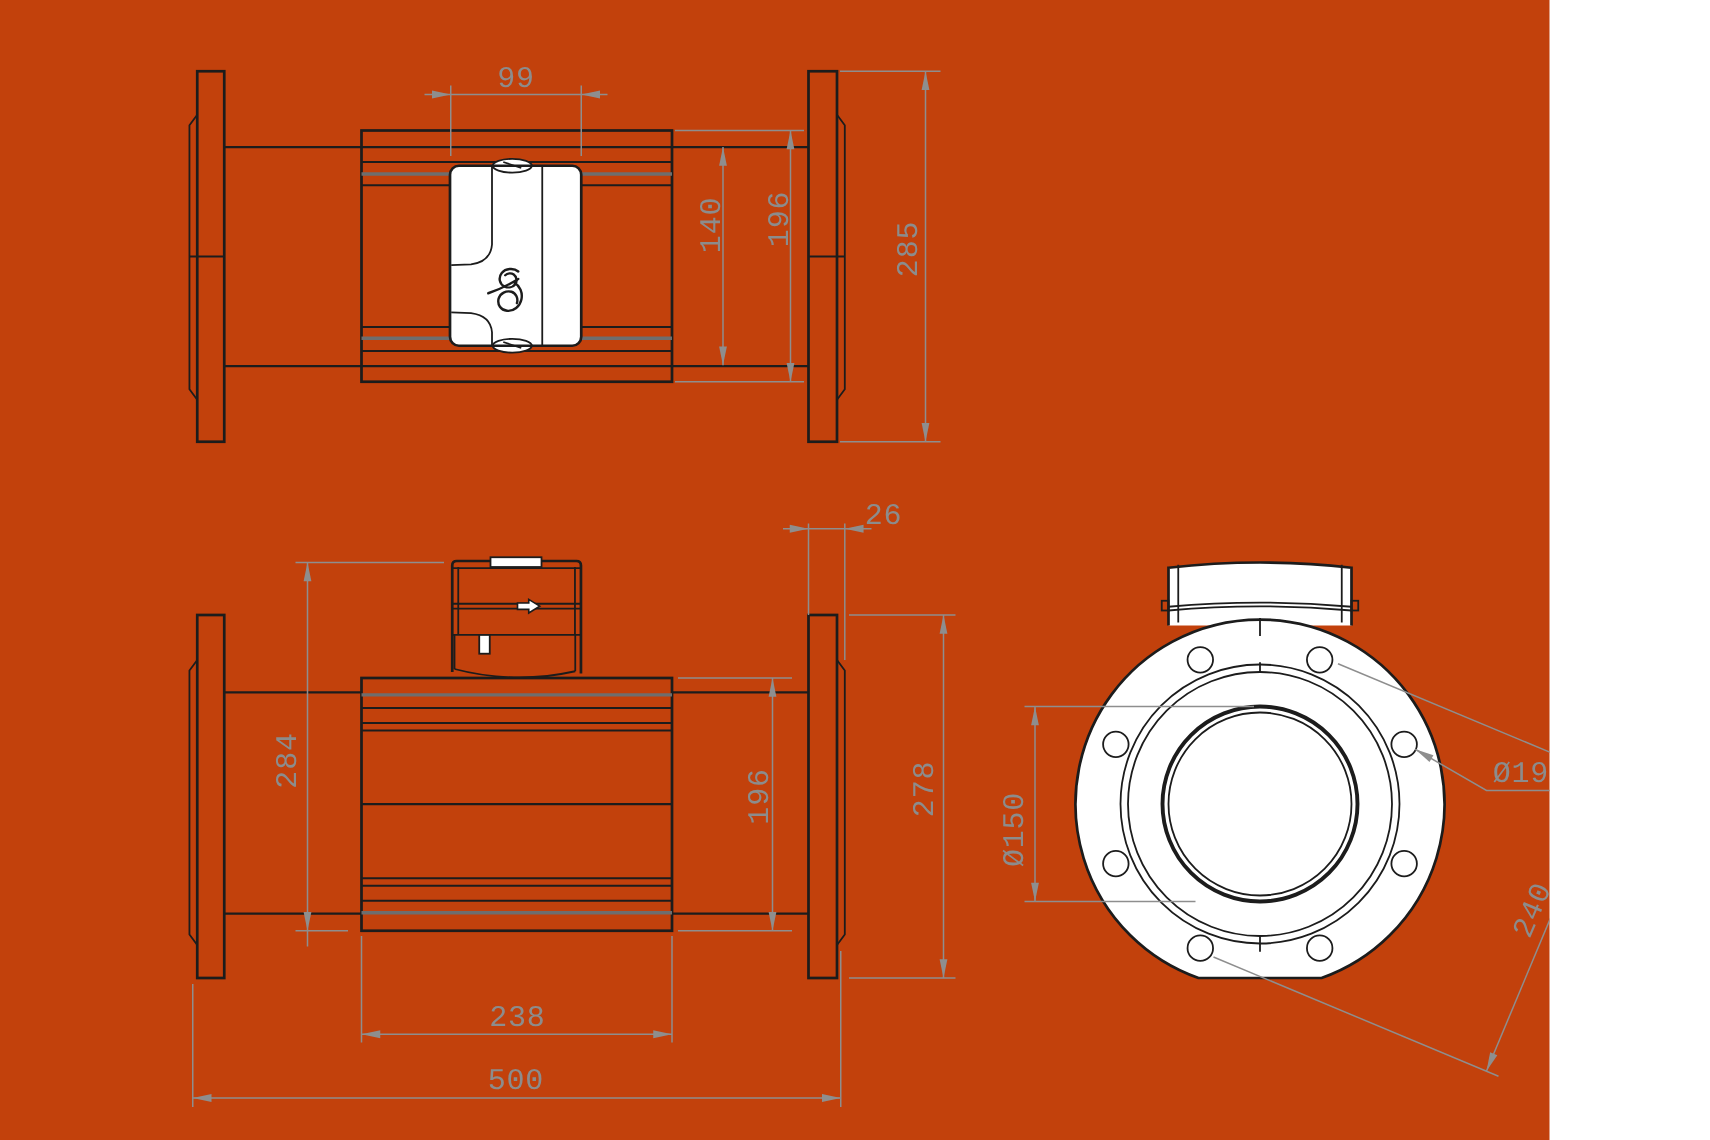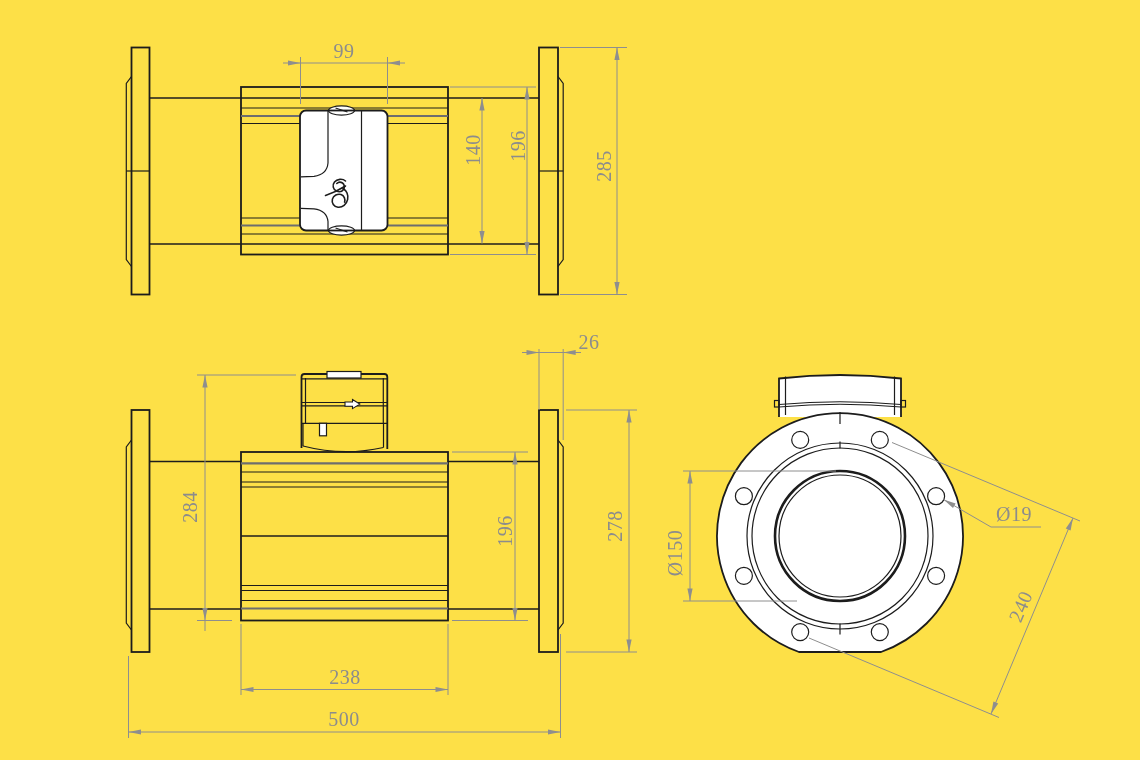--- a/index.html
+++ b/index.html
@@ -1,17 +1,17 @@
 <!DOCTYPE html>
 <html><head>
 <meta charset="utf-8">
 <style>
   html,body{margin:0;padding:0;background:#ffffff;}
-  .canvas{position:relative;width:1140px;height:760px;background:#fde047;overflow:hidden;
-          font-family:Liberation Serif, serif;}
+  .canvas{position:relative;width:1033px;height:760px;background:#c2410c;overflow:hidden;
+          font-family:Liberation Mono, monospace;}
   svg{display:block;}
   .part{stroke:#1c1c1c;fill:none;}
   .part-thin{stroke:#1c1c1c;stroke-width:1.2;fill:none;}
   .part-main{stroke:#1c1c1c;stroke-width:1.8;fill:none;}
   .rib-gray{stroke:#6e6e6e;stroke-width:2.2;fill:none;}
   .white{fill:#ffffff;}
   .dim{stroke:#8e8e8e;stroke-width:1;fill:none;}
   .dimtxt{fill:#8c8c8c;font-size:20px;letter-spacing:0.5px;}
 </style>
 </head>

